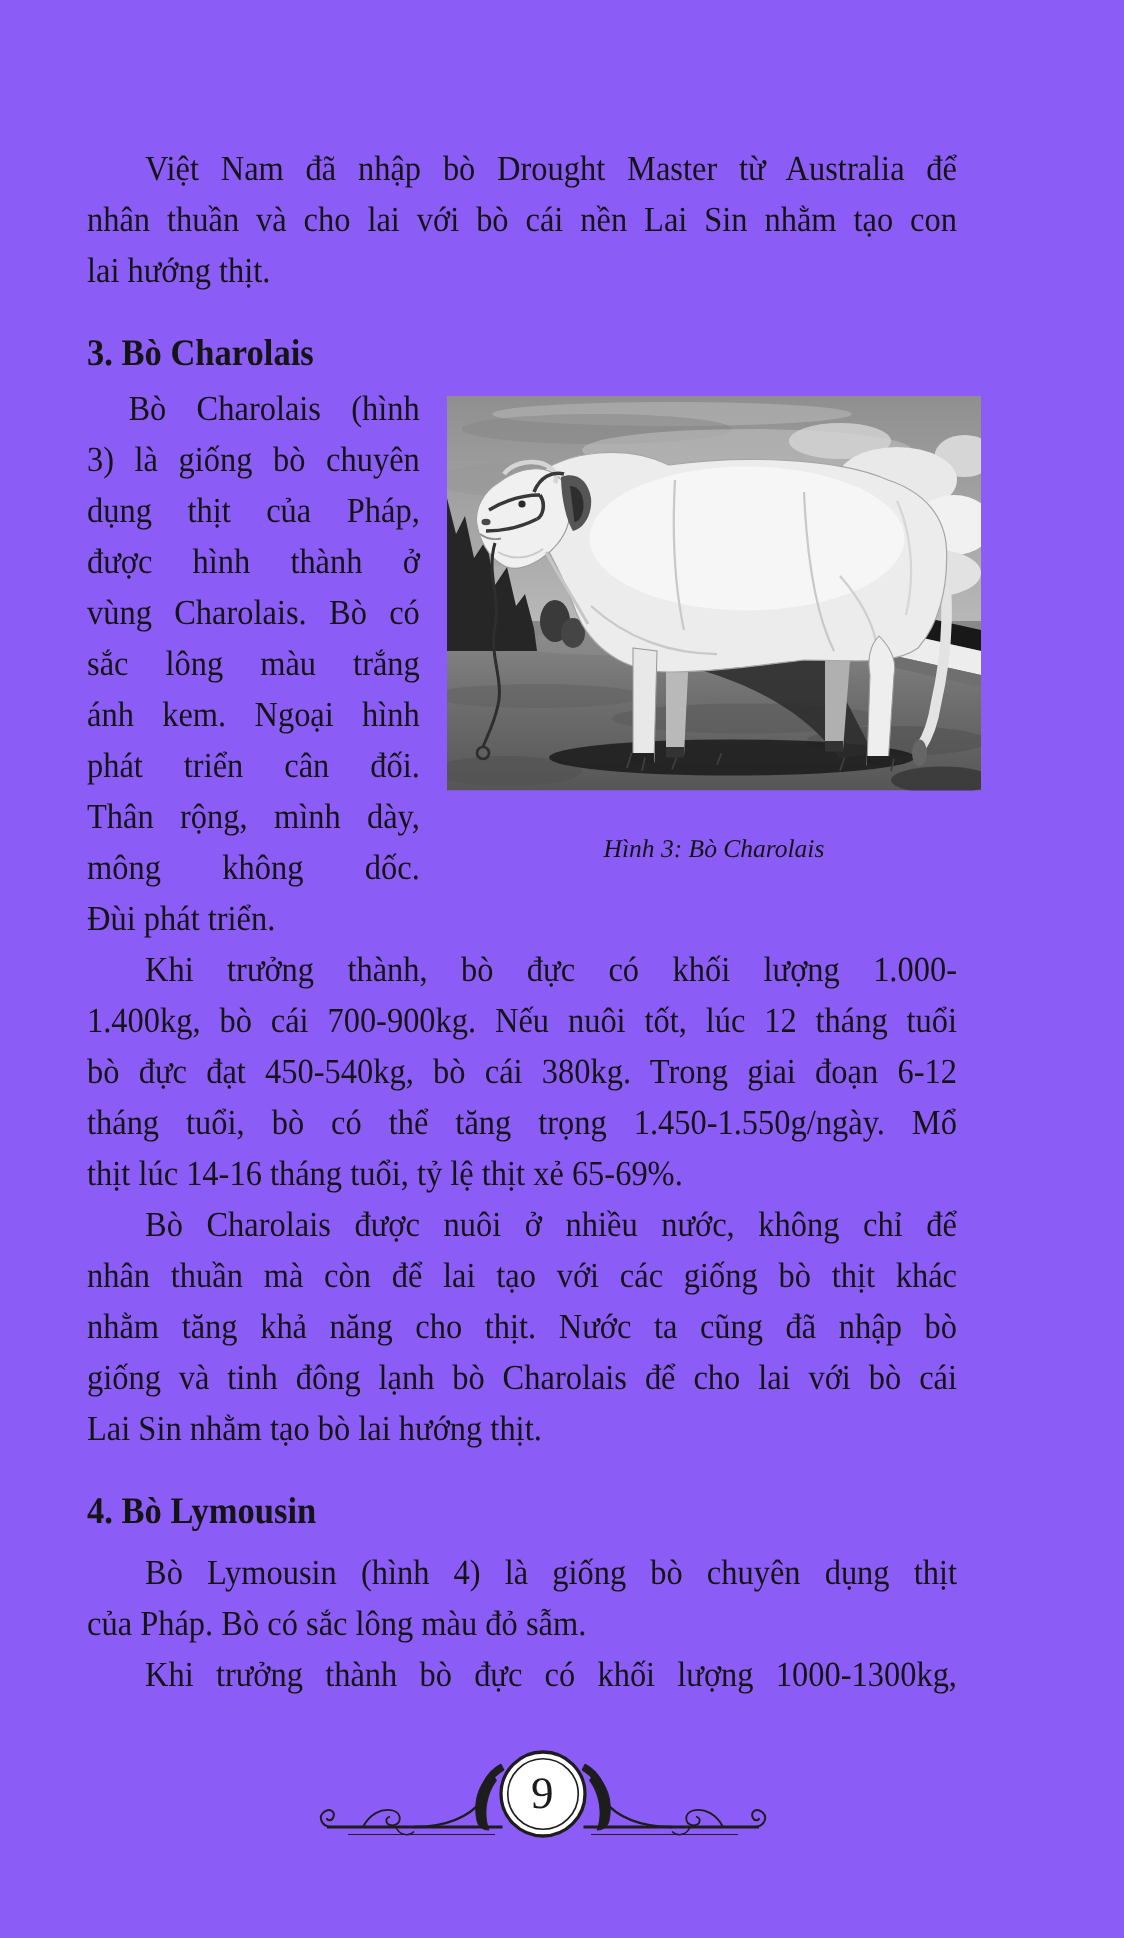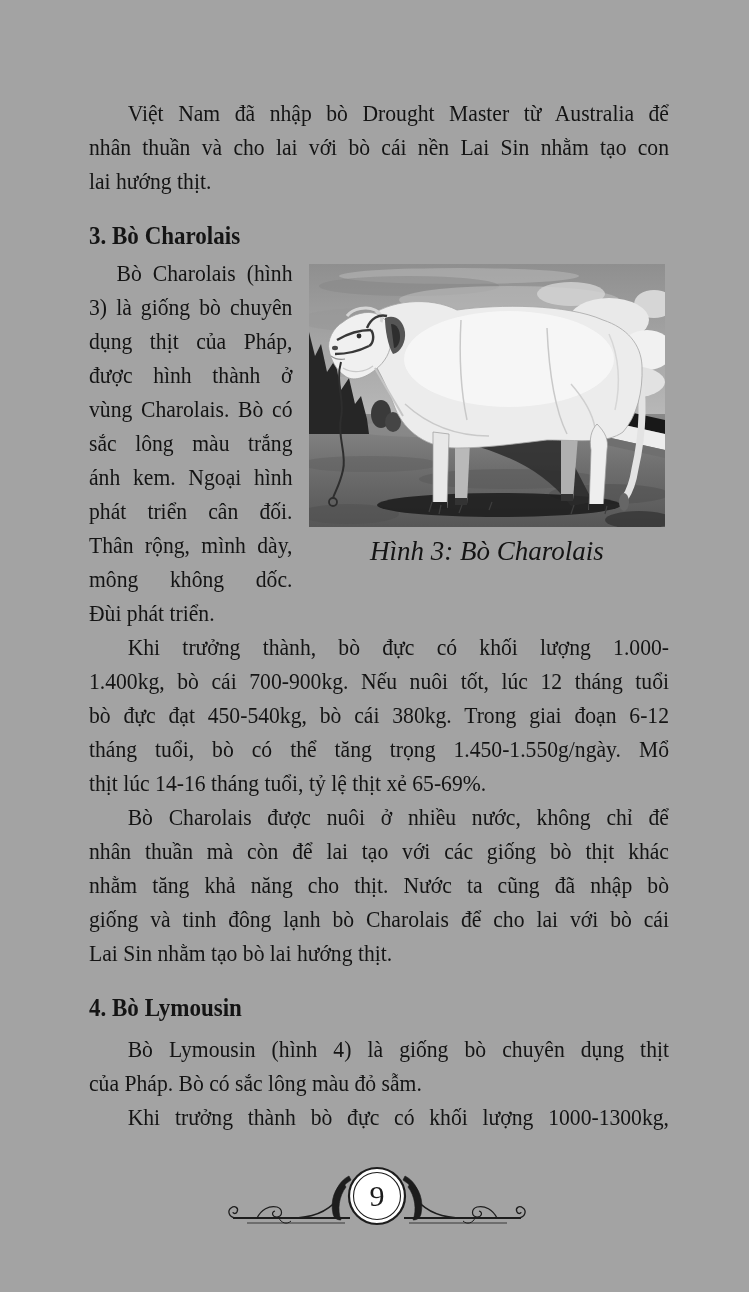--- a/index.html
+++ b/index.html
@@ -3,21 +3,21 @@
 <meta charset="utf-8">
 <style>
   * { margin:0; padding:0; box-sizing:border-box; }
   html,body { width:749px; background:#ffffff; }
   body {
     height:1292px; overflow:hidden;
     font-family:"Liberation Serif", serif;
     color:#141414;
     -webkit-font-smoothing:antialiased;
   }
-  .page { width:749px; height:1292px; padding:96px 84px 0 89px; position:relative; background:#a3a3a3; }
+  .page { width:749px; height:1292px; padding:96px 84px 0 58px; position:relative; background:#8b5cf6; }
 
   
   .para, .heading {
     width:630px;
     transform:scaleX(0.9206);
     transform-origin:0 0;
   }
   .para { font-size:23.5px; line-height:34px; }
   .tline { text-align:justify; text-align-last:left; }
   .tline.jl { text-align-last:justify; }
@@ -30,22 +30,22 @@
 
   .row { display:flex; margin-top:4px; align-items:flex-start;gap:16px; }
   .column {
     width:241px; margin-right:-19px;
     transform:scaleX(0.9206); transform-origin:0 0;
     font-size:23.5px; line-height:34px;
   }
   .figure { width:356px; margin-left:2px; padding-top:8px; }
   .photo { width:356px; height:263px; display:block; }
   .caption {
-    margin-top:9px; text-align:center;
-    font-style:italic; font-size:27px; line-height:30px;
+    margin-top:24px; text-align:center;
+    font-style:italic; font-size:17px; line-height:30px;
   }
 
   .para-growth { margin-top:0; }
   .para-intro4 { margin-top:8px; }
 
   .footer { margin-top:26px; display:flex; justify-content:center; }
   .ornament-wrap { position:relative; width:300px; height:82px; }
   .pagenum {
     position:absolute; left:0; top:19px; width:300px;
     text-align:center; font-size:30px; line-height:34px; color:#1c1c1c;

